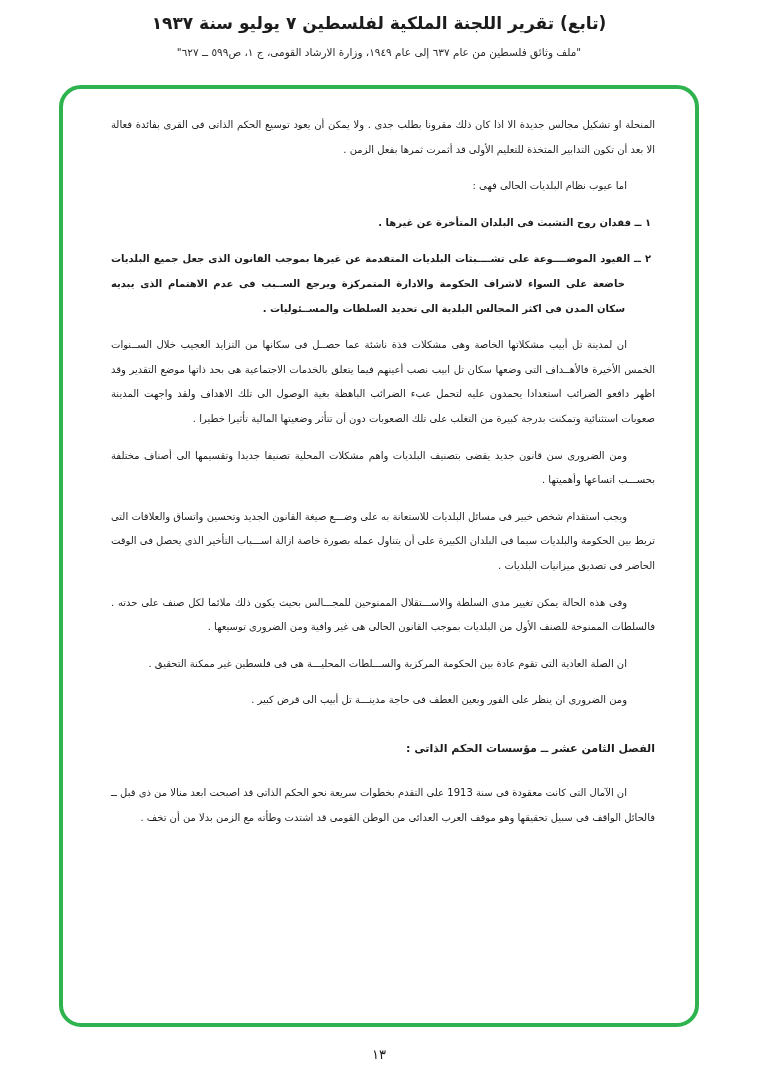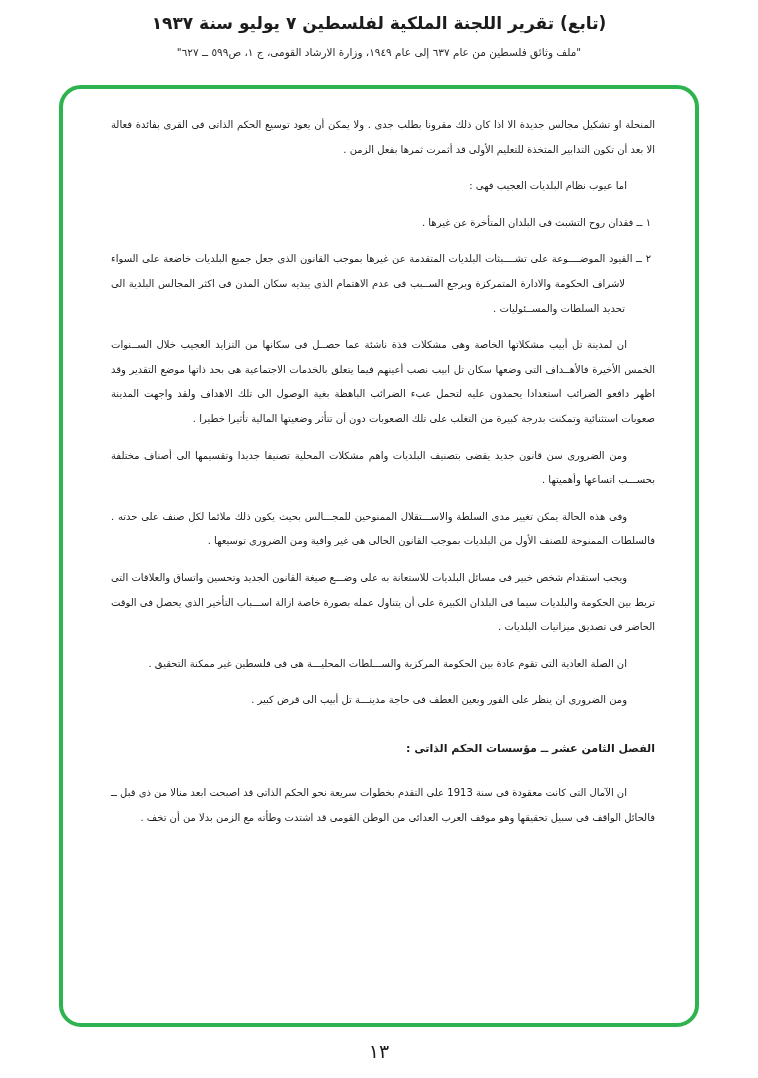--- a/index.html
+++ b/index.html
@@ -43,56 +43,57 @@
     line-height: 24.6px;
     text-align: justify;
     margin-bottom: 12px;
   }
   .para { text-indent: 28px; }
   .para.no-indent { text-indent: 0; }
   .list-item {
     margin-right: 4px;
     padding-right: 26px;
     text-indent: -26px;
+    font-weight: bold;
   }
   .section-heading {
     font-size: 11px;
     font-weight: bold;
     line-height: 24.6px;
     margin: 24px 0 20px;
   }
   .page-number {
     position: absolute;
     bottom: 16px;
     left: 0;
     right: 0;
     text-align: center;
-    font-size: 19px;
+    font-size: 13px;
     color: #1c1c1c;
   }
 </style>
 </head>
 <body>
 
 <div class="page">
 
   <header class="doc-header">
     <h1 class="doc-title">(تابع) تقرير اللجنة الملكية لفلسطين ٧ يوليو سنة ١٩٣٧</h1>
     <div class="doc-source">"ملف وثائق فلسطين من عام ٦٣٧ إلى عام ١٩٤٩، وزارة الارشاد القومى، ج ١، ص٥٩٩ ــ ٦٢٧"</div>
   </header>
 
   <main class="frame">
     <p class="para no-indent">المنحلة او تشكيل مجالس جديدة الا اذا كان ذلك مقرونا بطلب جدى . ولا يمكن أن يعود توسيع الحكم الذاتى فى القرى بفائدة فعالة الا بعد أن تكون التدابير المتخذة للتعليم الأولى قد أثمرت ثمرها بفعل الزمن .</p>
-    <p class="para">اما عيوب نظام البلديات العجيب فهى :</p>
+    <p class="para">اما عيوب نظام البلديات الحالى فهى :</p>
     <p class="list-item">١ ــ فقدان روح التشبث فى البلدان المتأخرة عن غيرها .</p>
     <p class="list-item">٢ ــ القيود الموضــــوعة على تشــــبثات البلديات المتقدمة عن غيرها بموجب القانون الذى جعل جميع البلديات خاضعة على السواء لاشراف الحكومة والادارة المتمركزة ويرجع الســبب فى عدم الاهتمام الذى يبديه سكان المدن فى اكثر المجالس البلدية الى تحديد السلطات والمســئوليات .</p>
     <p class="para">ان لمدينة تل أبيب مشكلاتها الخاصة وهى مشكلات فذة ناشئة عما حصــل فى سكانها من التزايد العجيب خلال الســنوات الخمس الأخيرة فالأهــداف التى وضعها سكان تل ابيب نصب أعينهم فيما يتعلق بالخدمات الاجتماعية هى بحد ذاتها موضع التقدير وقد اظهر دافعو الضرائب استعدادا يحمدون عليه لتحمل عبء الضرائب الباهظة بغية الوصول الى تلك الاهداف ولقد واجهت المدينة صعوبات استثنائية وتمكنت بدرجة كبيرة من التغلب على تلك الصعوبات دون أن تتأثر وضعيتها المالية تأثيرا خطيرا .</p>
     <p class="para">ومن الضرورى سن قانون جديد يقضى بتصنيف البلديات واهم مشكلات المحلية تصنيفا جديدا وتقسيمها الى أصناف مختلفة بحســـب اتساعها وأهميتها .</p>
+    <p class="para">ويجب استقدام شخص خبير فى مسائل البلديات للاستعانة به على وضـــع صيغة القانون الجديد وتحسين واتساق والعلاقات التى تربط بين الحكومة والبلديات سيما فى البلدان الكبيرة على أن يتناول عمله بصورة خاصة ازالة اســـباب التأخير الذى يحصل فى الوقت الحاضر فى تصديق ميزانيات البلديات .</p>
     <p class="para">وفى هذه الحالة يمكن تغيير مدى السلطة والاســـتقلال الممنوحين للمجـــالس بحيث يكون ذلك ملائما لكل صنف على حدته . فالسلطات الممنوحة للصنف الأول من البلديات بموجب القانون الحالى هى غير وافية ومن الضرورى توسيعها .</p>
-    <p class="para">ويجب استقدام شخص خبير فى مسائل البلديات للاستعانة به على وضـــع صيغة القانون الجديد وتحسين واتساق والعلاقات التى تربط بين الحكومة والبلديات سيما فى البلدان الكبيرة على أن يتناول عمله بصورة خاصة ازالة اســـباب التأخير الذى يحصل فى الوقت الحاضر فى تصديق ميزانيات البلديات .</p>
     <p class="para">ان الصلة العادية التى تقوم عادة بين الحكومة المركزية والســـلطات المحليـــة هى فى فلسطين غير ممكنة التحقيق .</p>
     <p class="para">ومن الضرورى ان ينظر على الفور وبعين العطف فى حاجة مدينـــة تل أبيب الى قرض كبير .</p>
     <h2 class="section-heading">الفصل الثامن عشر ــ مؤسسات الحكم الذاتى :</h2>
     <p class="para">ان الآمال التى كانت معقودة فى سنة 1913 على التقدم بخطوات سريعة نحو الحكم الذاتى قد اصبحت ابعد منالا من ذى قبل ــ فالحائل الواقف فى سبيل تحقيقها وهو موقف العرب العدائى من الوطن القومى قد اشتدت وطأته مع الزمن بدلا من أن تخف .</p>
   </main>
 
   <div class="page-number">١٣</div>
 
 </div>
 

